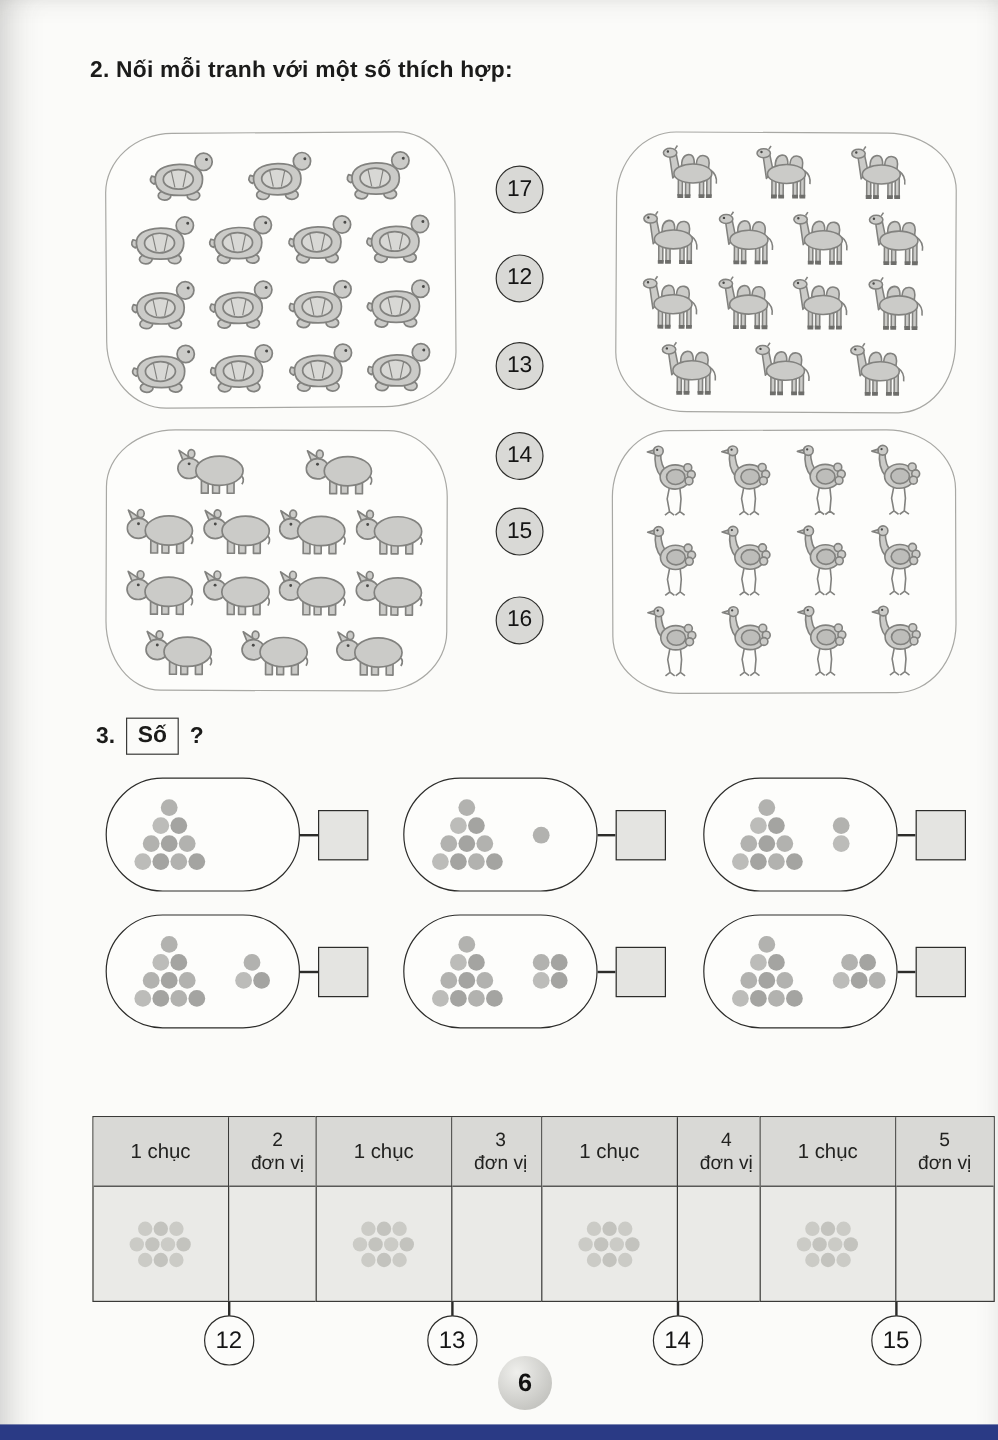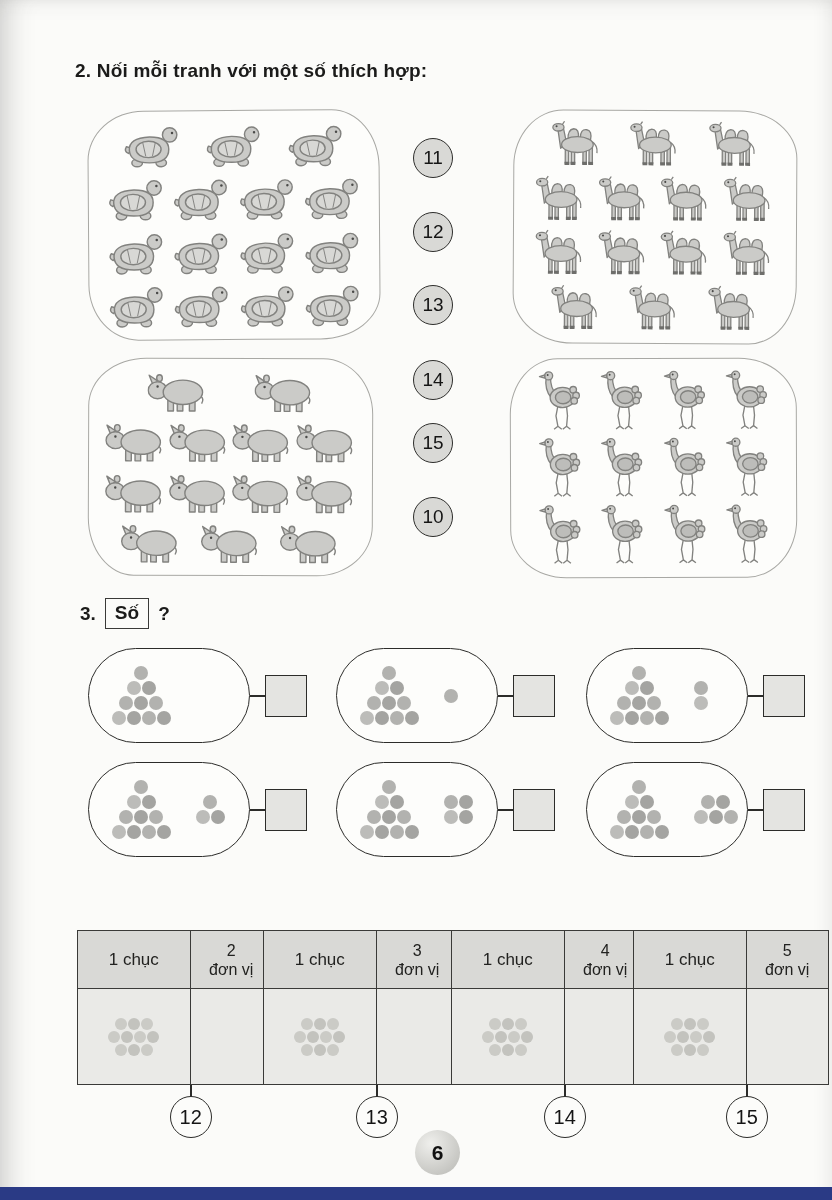--- a/index.html
+++ b/index.html
@@ -166,21 +166,21 @@
         <circle cx="43" cy="26" r="3.4"></circle>
         <circle cx="41" cy="31.5" r="3.4"></circle>
       <ellipse cx="29.5" cy="28" rx="8" ry="6.5" fill="#bdbdba"></ellipse>
       <circle cx="13.5" cy="4.5" r="1" fill="#4a4a48" stroke="none"></circle>
     </g>
   </symbol>
 </svg>
 
 <div class="page">
 
-  <h2 class="heading" style="left:75px;top:60px">2. Nối mỗi tranh với một số thích hợp:</h2>
+  <h2 class="heading" style="left:75px;top:48px">2. Nối mỗi tranh với một số thích hợp:</h2>
 
   <div class="frame frame-turtles">
       <div class="animal-row">
         <div class="animal turtle">
           <svg viewBox="0 0 64 52" preserveAspectRatio="xMidYMid meet">
             <use href="#sym-turtle"></use>
           </svg>
         </div>
         <div class="animal turtle">
           <svg viewBox="0 0 64 52" preserveAspectRatio="xMidYMid meet">
@@ -477,26 +477,26 @@
           </svg>
         </div>
         <div class="animal ostrich">
           <svg viewBox="0 0 52 64" preserveAspectRatio="xMidYMid meet">
             <use href="#sym-ostrich"></use>
           </svg>
         </div>
       </div>
     </div>
 
-  <div class="numcircle" style="top:138px">11</div>
+  <div class="numcircle" style="top:138px">17</div>
   <div class="numcircle" style="top:212px">12</div>
   <div class="numcircle" style="top:285px">13</div>
   <div class="numcircle" style="top:360px">14</div>
   <div class="numcircle" style="top:423px">15</div>
-  <div class="numcircle" style="top:497px">10</div>
+  <div class="numcircle" style="top:497px">16</div>
 
   <div class="ex3-head">
     <span>3.</span>
     <span class="so-box">Số</span>
     <span>?</span>
   </div>
 
   <div class="dot-unit" style="left:88px;top:648px">
       <div class="pill">
         <div class="pyramid">

